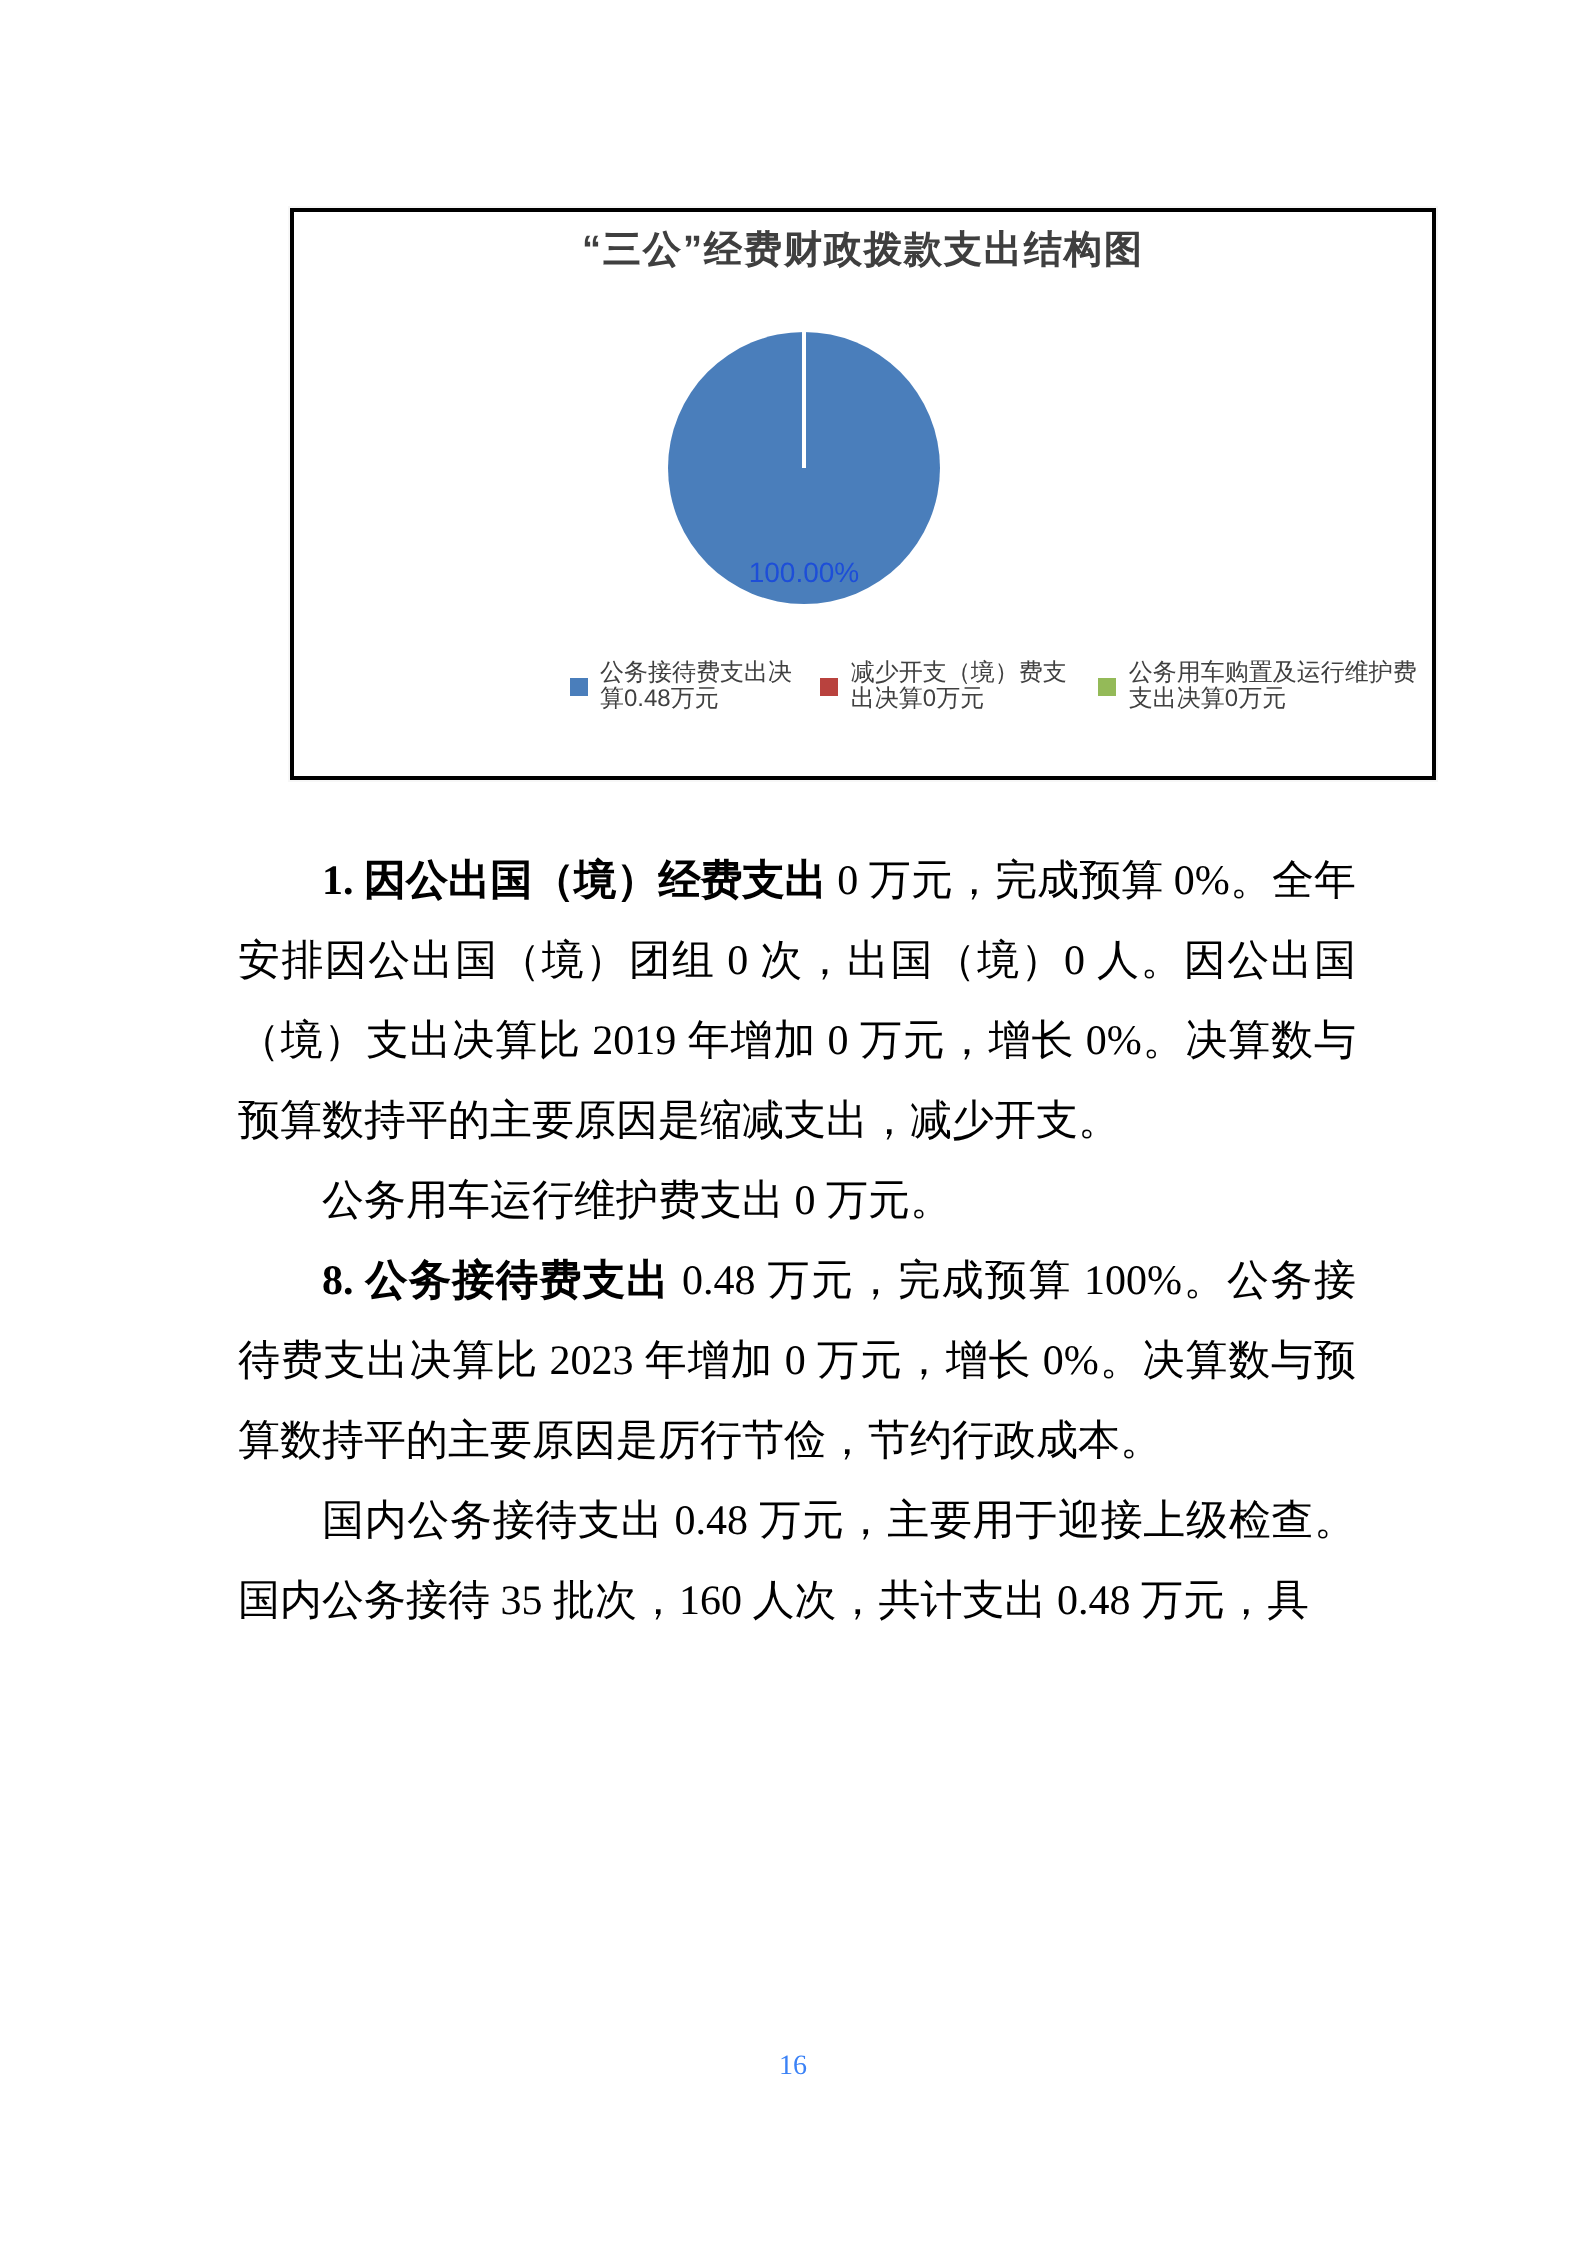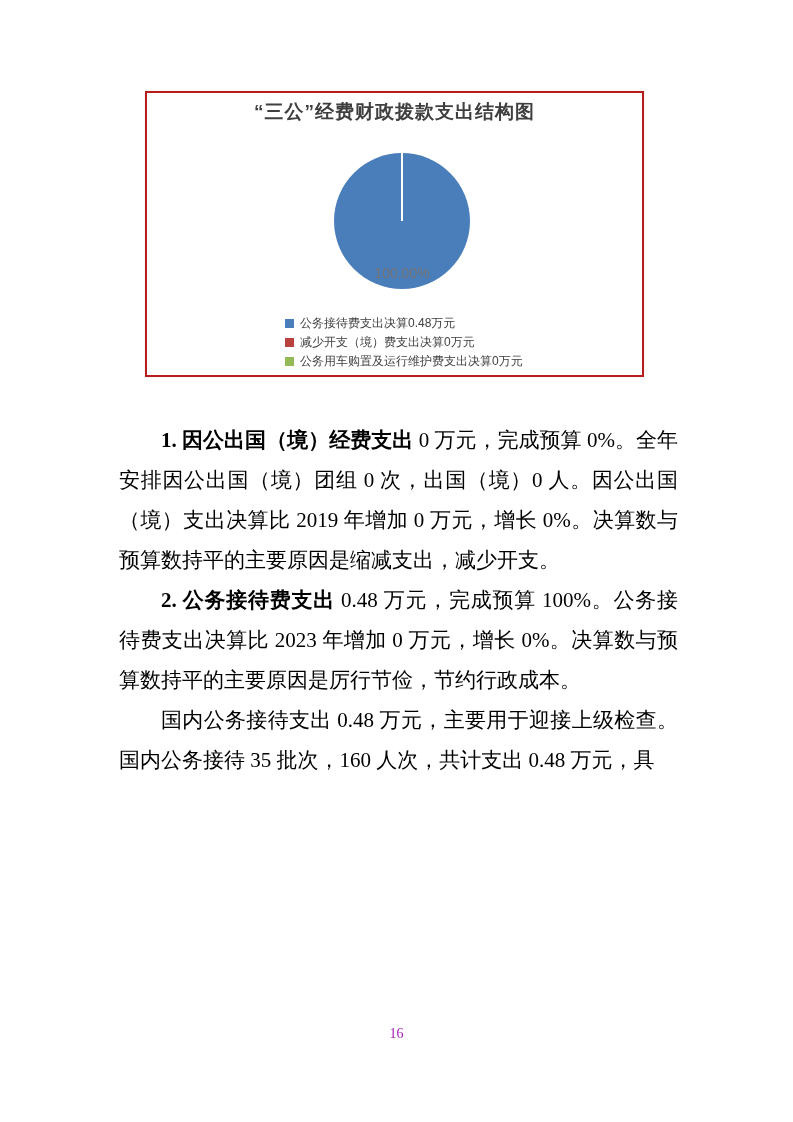--- a/index.html
+++ b/index.html
@@ -8,24 +8,24 @@
     width: 793px; height: 1122px;
     position: relative;
     font-family: "Liberation Serif", serif;
     color: #000000;
     overflow: hidden;
   }
 
   
   .chart-frame {
     position: absolute;
-    left: 145px; top: 91px;
-    width: 499px; height: 286px;
+    left: 145px; top: 104px;
+    width: 573px; height: 286px;
     background: #ffffff;
-    border: 2px solid #b91c1c;
+    border: 2px solid #000000;
     box-shadow: 0 0 0 1px #f7f7f7;
     font-family: "Liberation Sans", sans-serif;
   }
   .chart-title {
     position: absolute;
     left: 0; top: 6px; width: 100%;
     text-align: center;
     font-size: 19px;
     font-weight: bold;
     color: #3f3f3f;
@@ -52,28 +52,28 @@
     left: calc(50% - 1px); top: 0;
     width: 2px; height: 68px;
     background: #ffffff;
   }
   .pie-label-main {
     position: absolute;
     left: 187px; top: 172px;
     width: 136px;
     text-align: center;
     font-size: 14px;
-    color: #737373;
+    color: #1d4ed8;
     z-index: 2;
   }
   .legend {
     position: absolute;
     left: 138px; top: 224px;
     display: flex;
-    flex-direction: column;
+    flex-direction: row;
     gap: 6px;
   }
   .legend-row {
     display: flex;
     align-items: center;
     gap: 6px;
     font-size: 12px;
     line-height: 13px;
     color: #404040;
   }
@@ -97,21 +97,21 @@
     margin: 0;
   }
   .body-text .b { font-weight: bold; }
 
   
   .page-number {
     position: absolute;
     left: 0; top: 1026px; width: 100%;
     text-align: center;
     font-size: 14px;
-    color: #a21caf;
+    color: #3b82f6;
   }
 </style>
 </head>
 <body>
 
 <div class="chart-frame">
   <div class="chart-title">“三公”经费财政拨款支出结构图</div>
 
   <div class="pie-label-top">0.00%</div>
 
@@ -132,17 +132,18 @@
     </div>
     <div class="legend-row">
       <span class="legend-swatch" style="background: rgb(148, 186, 88);"></span>
       <span>公务用车购置及运行维护费支出决算0万元</span>
     </div>
   </div>
 </div>
 
 <div class="body-text">
   <p><span class="b">1. 因公出国（境）经费支出</span><span> 0 万元，完成预算 0%。全年安排因公出国（境）团组 0 次，出国（境）0 人。因公出国（境）支出决算比 2019 年增加 0 万元，增长 0%。决算数与预算数持平的主要原因是缩减支出，减少开支。</span></p>
-  <p><span class="b">2. 公务接待费支出</span><span> 0.48 万元，完成预算 100%。公务接待费支出决算比 2023 年增加 0 万元，增长 0%。决算数与预算数持平的主要原因是厉行节俭，节约行政成本。</span></p>
+  <p><span class="b"></span><span>公务用车运行维护费支出 0 万元。</span></p>
+  <p><span class="b">8. 公务接待费支出</span><span> 0.48 万元，完成预算 100%。公务接待费支出决算比 2023 年增加 0 万元，增长 0%。决算数与预算数持平的主要原因是厉行节俭，节约行政成本。</span></p>
   <p><span class="b"></span><span>国内公务接待支出 0.48 万元，主要用于迎接上级检查。国内公务接待 35 批次，160 人次，共计支出 0.48 万元，具</span></p>
 </div>
 
 <div class="page-number">16</div>
 
 </body></html>

